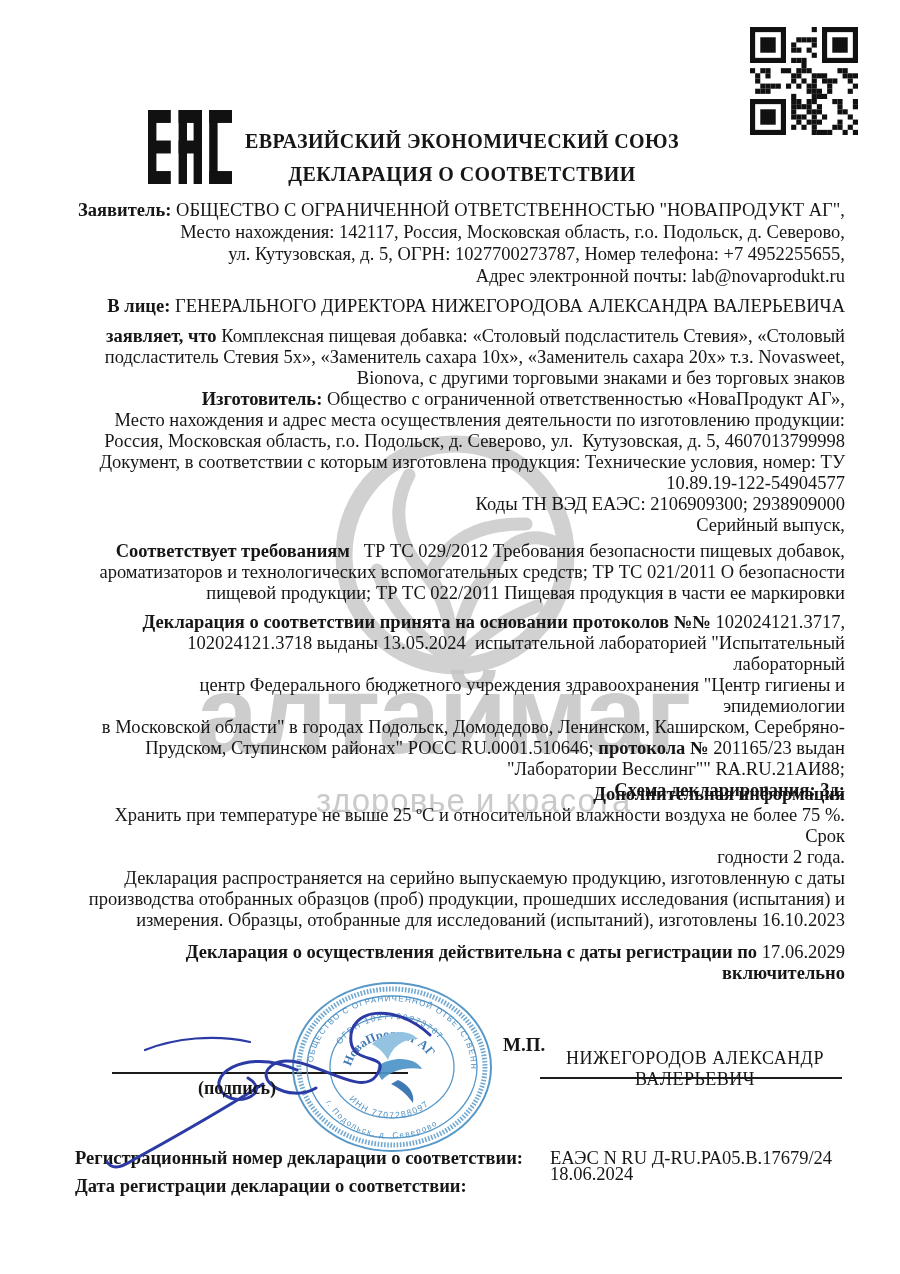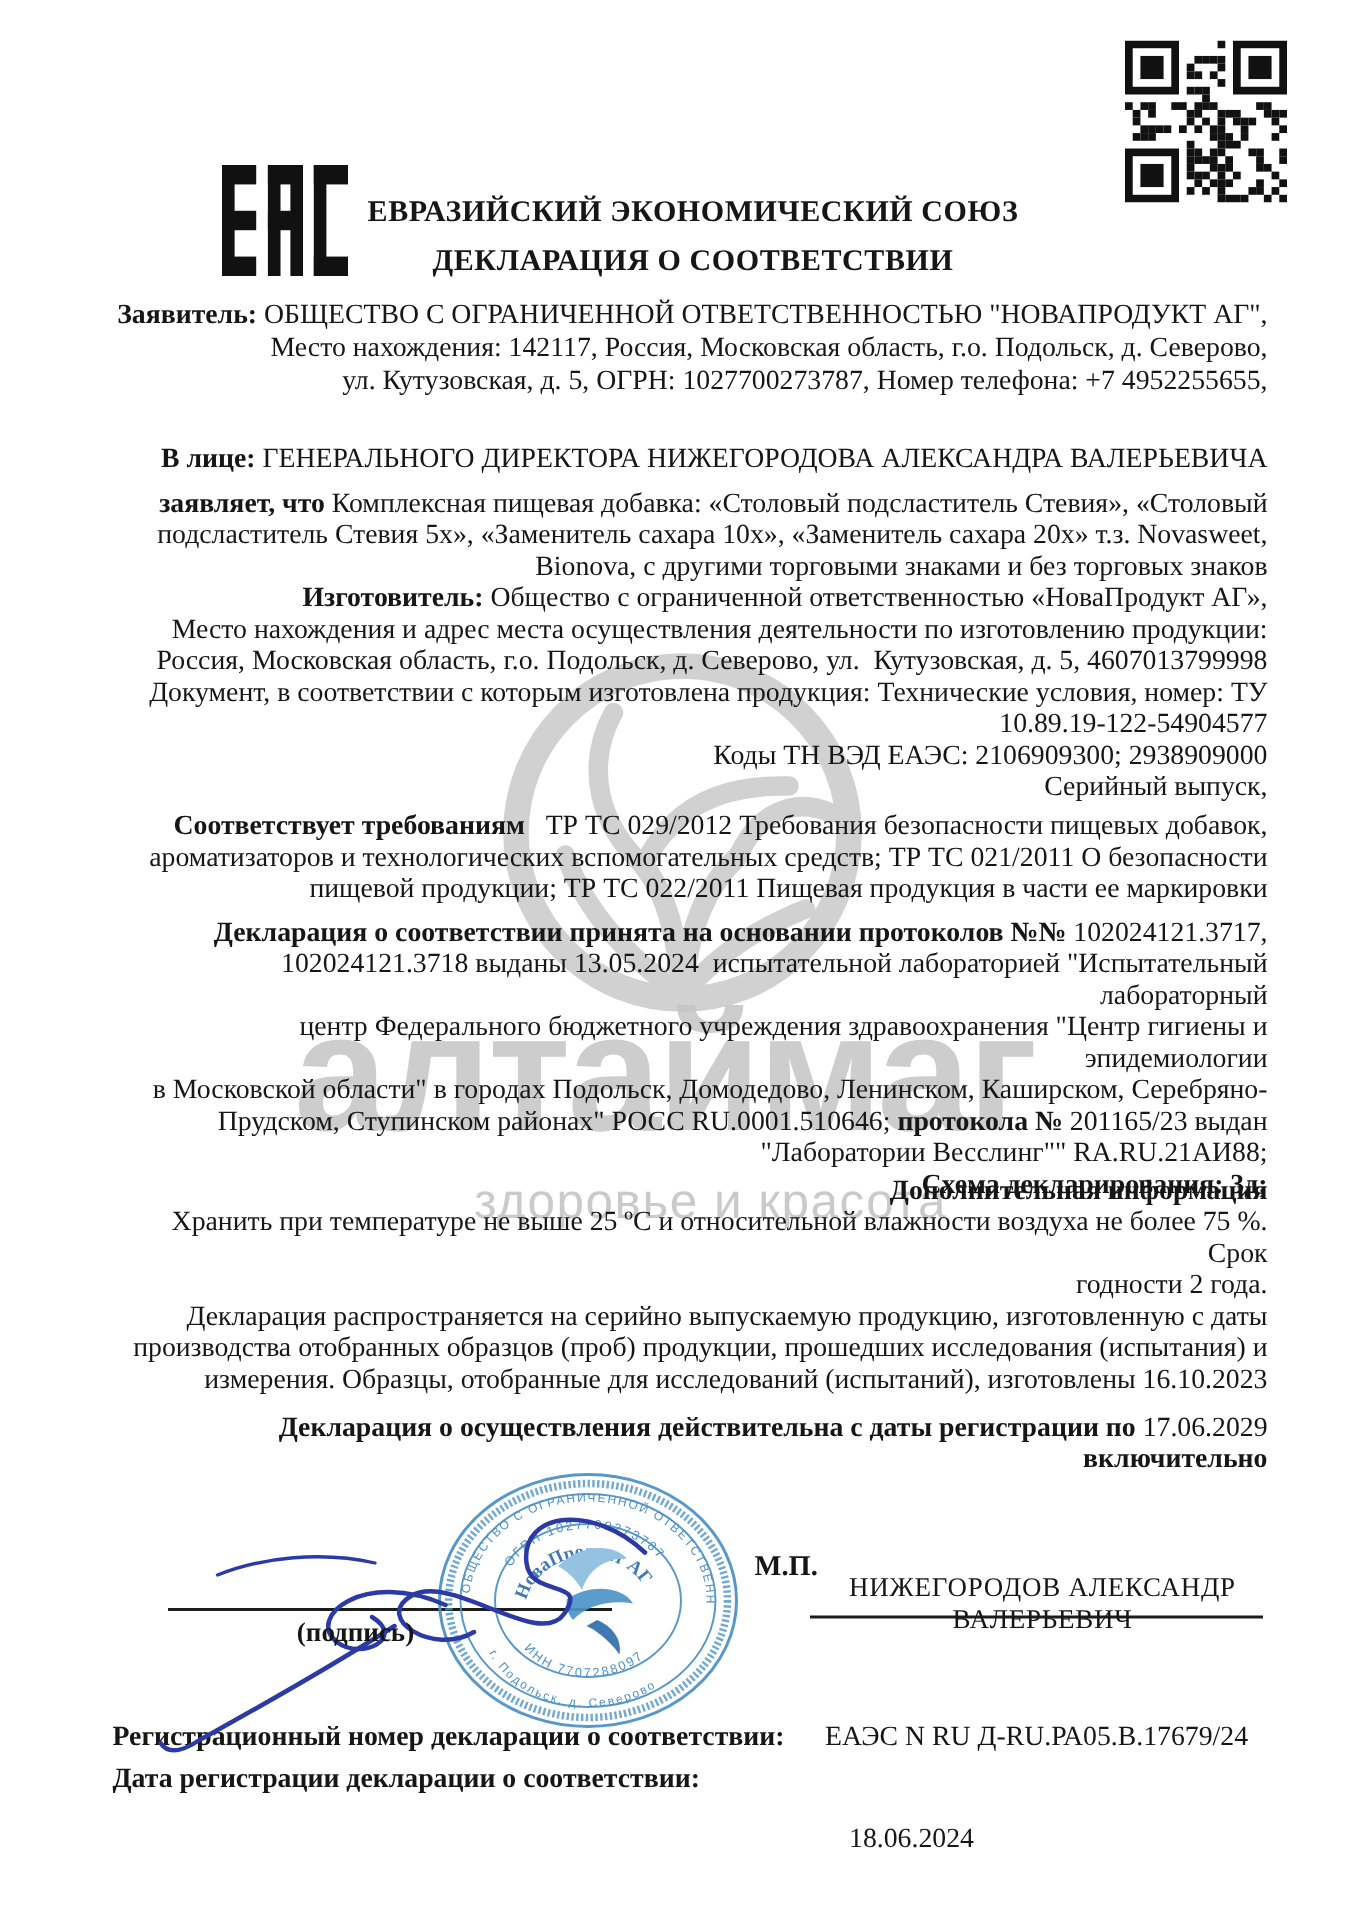--- a/index.html
+++ b/index.html
@@ -185,20 +185,21 @@
       <rect x="10" y="80" width="15" height="15" fill="#111111"></rect>
     </svg>
 
   <div class="title content" style="top:130px;">ЕВРАЗИЙСКИЙ ЭКОНОМИЧЕСКИЙ СОЮЗ</div>
   <div class="title content" style="top:163px;">ДЕКЛАРАЦИЯ О СООТВЕТСТВИИ</div>
 
   <div class="blk content" style="top:199px;line-height:22px;">
       <div class="line"><span class="b">Заявитель:</span><span> ОБЩЕСТВО С ОГРАНИЧЕННОЙ ОТВЕТСТВЕННОСТЬЮ "НОВАПРОДУКТ АГ",</span></div>
       <div class="line"><span>Место нахождения: 142117, Россия, Московская область, г.о. Подольск, д. Северово,</span></div>
       <div class="line"><span>ул. Кутузовская, д. 5, ОГРН: 1027700273787, Номер телефона: +7 4952255655,</span></div>
+      <div class="line"><span>Адрес электронной почты: lab@novaprodukt.ru</span></div>
     </div>
   <div class="blk content" style="top:296px;">
       <div class="line"><span class="b">В лице:</span><span> ГЕНЕРАЛЬНОГО ДИРЕКТОРА НИЖЕГОРОДОВА АЛЕКСАНДРА ВАЛЕРЬЕВИЧА</span></div>
     </div>
   <div class="blk content" style="top:326px;">
       <div class="line"><span class="b">заявляет, что </span><span>Комплексная пищевая добавка: «Столовый подсластитель Стевия», «Столовый</span></div>
       <div class="line"><span>подсластитель Стевия 5х», «Заменитель сахара 10х», «Заменитель сахара 20х» т.з. Novasweet,</span></div>
       <div class="line"><span>Bionova, с другими торговыми знаками и без торговых знаков</span></div>
       <div class="line"><span class="b">Изготовитель: </span><span>Общество с ограниченной ответственностью «НоваПродукт АГ»,</span></div>
       <div class="line"><span>Место нахождения и адрес места осуществления деятельности по изготовлению продукции:</span></div>
@@ -277,15 +278,15 @@
     <path d="M60 60 C 90 48, 130 44, 165 52" stroke-width="2.2"></path>
   </svg>
 
   <div class="mp content caption-top">М.П.</div>
   <div class="cap content caption-top" style="left:147px;top:1078px;width:180px;">(подпись)</div>
   <div class="fio content caption-top">НИЖЕГОРОДОВ АЛЕКСАНДР ВАЛЕРЬЕВИЧ</div>
 
   <div class="f-label content" style="top:1148px;">Регистрационный номер декларации о соответствии:</div>
   <div class="f-value content" style="top:1148px;">ЕАЭС N RU Д-RU.РА05.В.17679/24</div>
   <div class="f-label content" style="top:1176px;">Дата регистрации декларации о соответствии:</div>
-  <div class="f-value content" style="top:1216px;margin-left:16px;">18.06.2024</div>
+  <div class="f-value content" style="top:1164px;">18.06.2024</div>
 
 </div>
 
 </body></html>

